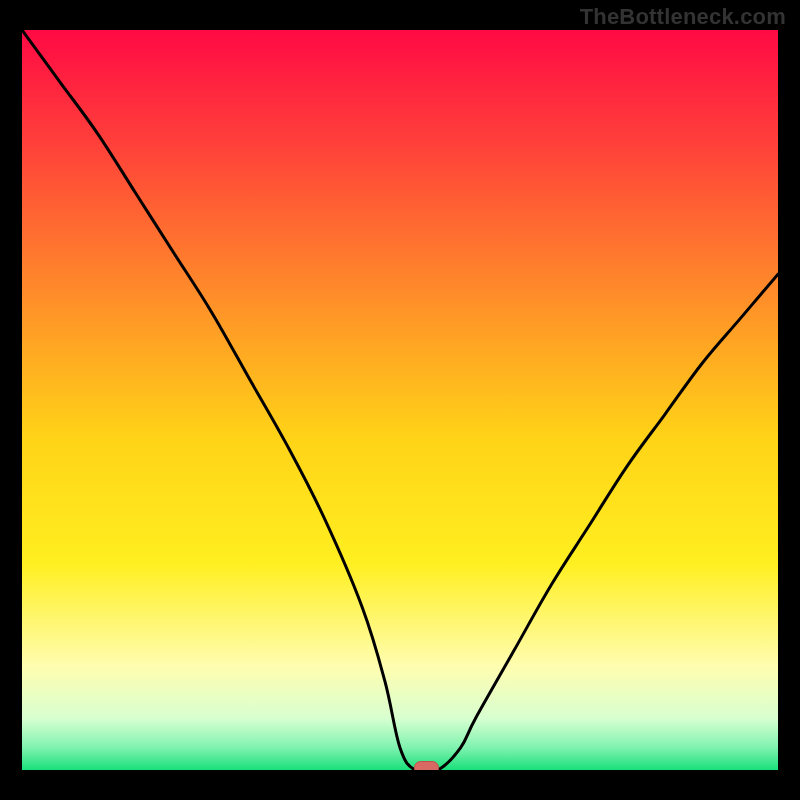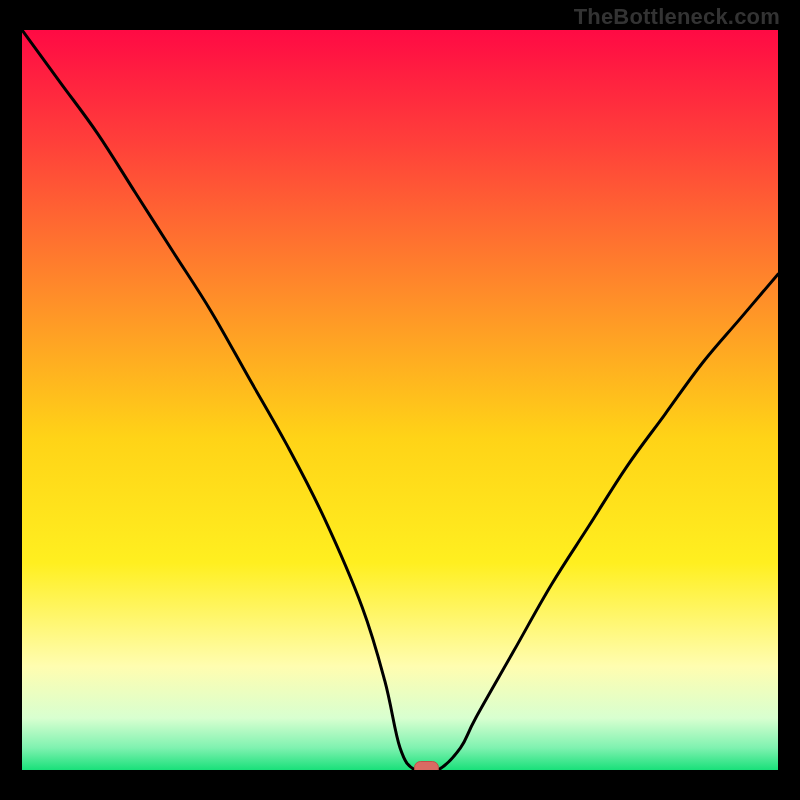--- a/index.html
+++ b/index.html
@@ -13,21 +13,21 @@
   }
   .frame {
     position: relative;
     width: 800px;
     height: 800px;
     background: #000;
   }
   .watermark {
     position: absolute;
     top: 4px;
-    right: 20px;
+    right: 14px;
     color: #333333;
     font-size: 22px;
     font-weight: 600;
     letter-spacing: 0.2px;
     z-index: 10;
   }
   .plot {
     position: absolute;
     left: 22px;
     top: 30px;

